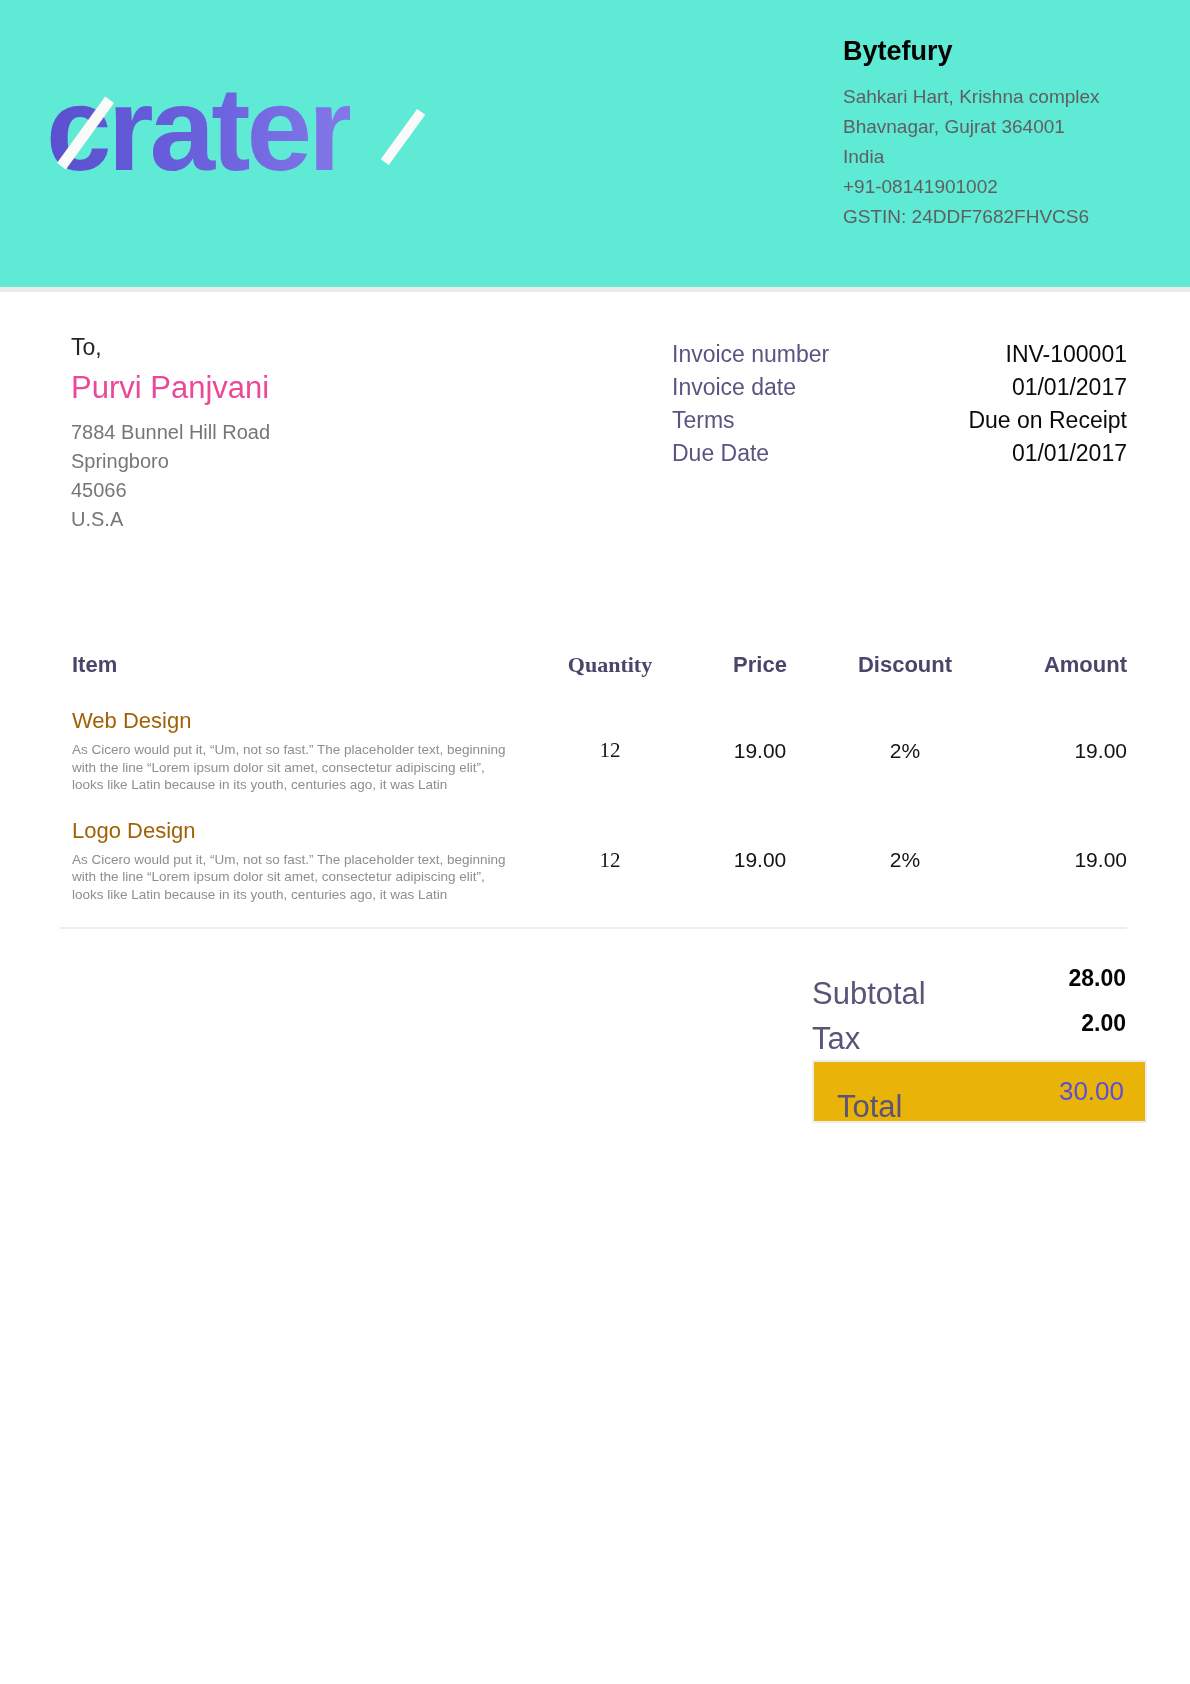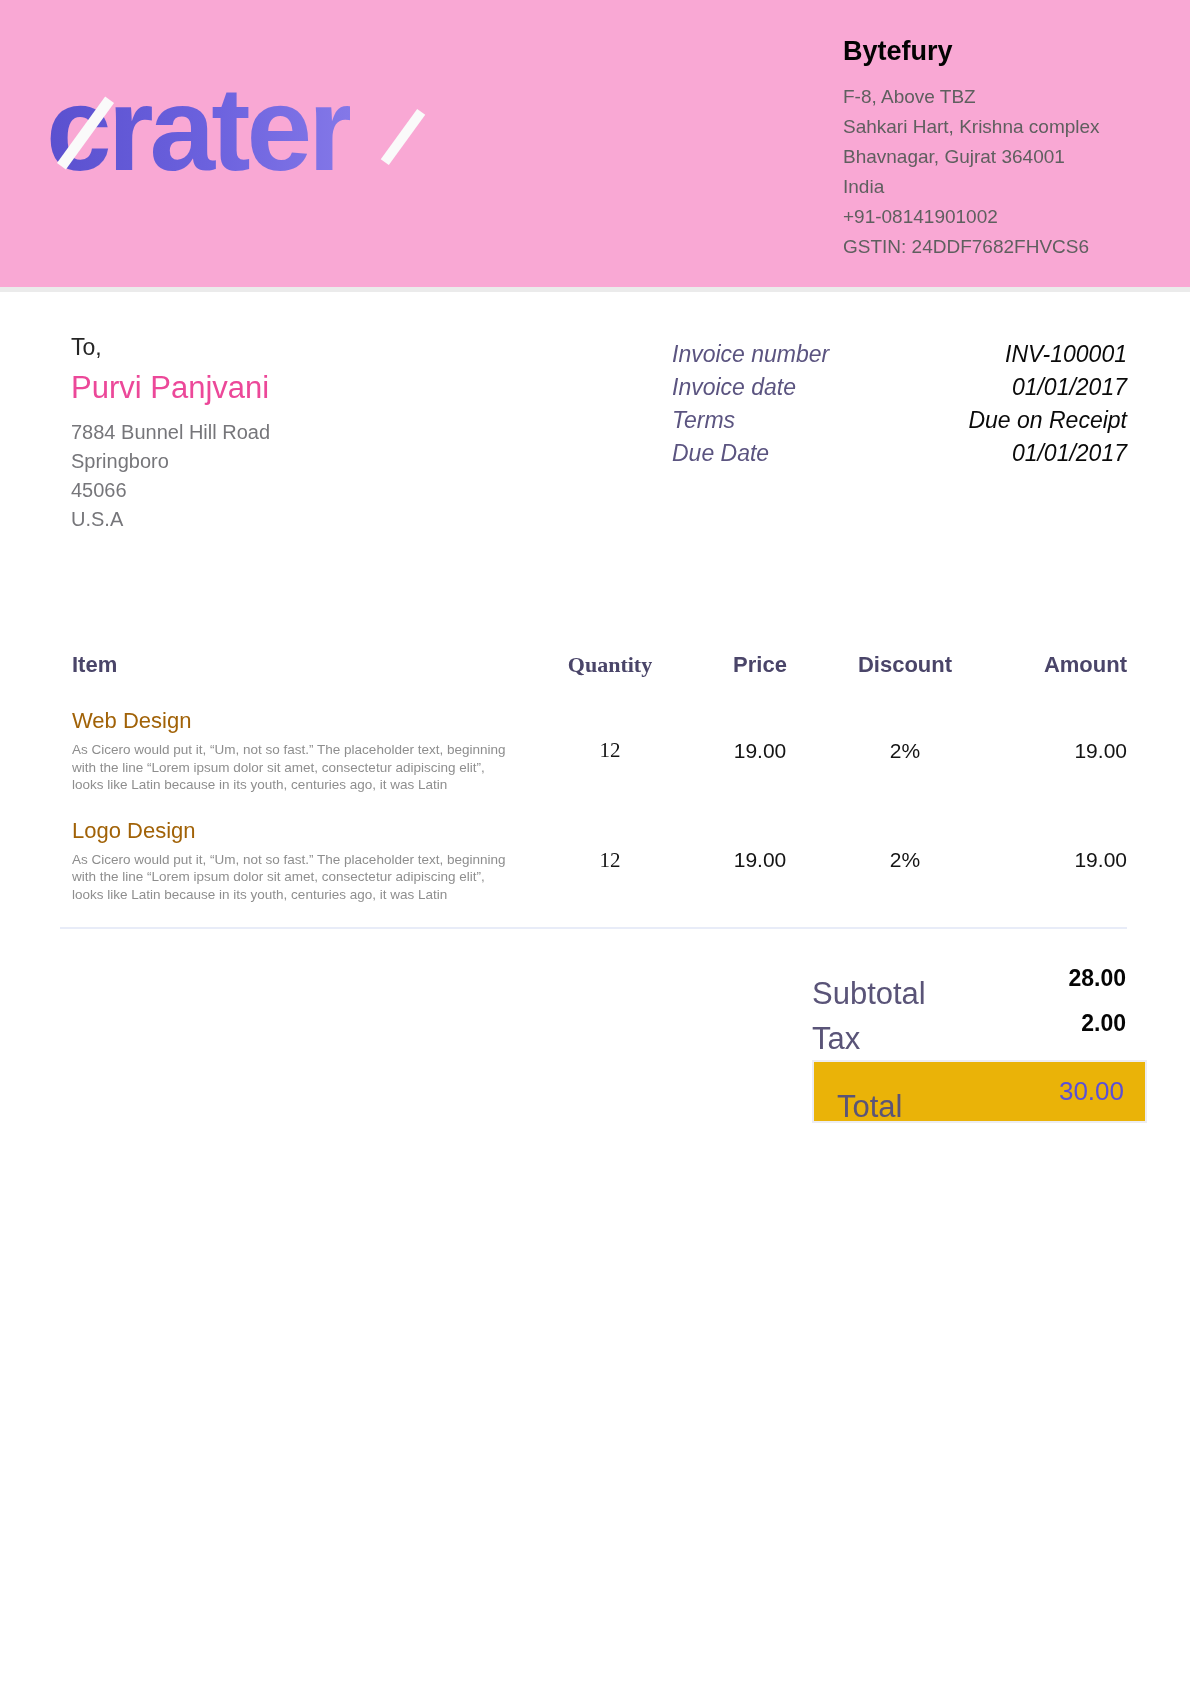--- a/index.html
+++ b/index.html
@@ -6,21 +6,21 @@
   html,body { background:#ffffff; }
   body {
     width:1190px; height:1684px; position:relative;
     font-family:"Liberation Sans", sans-serif;
     color:#111;
   }
 
   
   .header-band{
     position:absolute; left:0; top:0; width:1190px; height:292px;
-    background:#f9a8d4; border-bottom:5px solid #ebebeb;
+    background:#5eead4; border-bottom:5px solid #ebebeb;
   }
 
   
   .logo{
     position:absolute; left:46px; top:70px; height:124px;
     font-weight:bold; font-size:118px; line-height:118px; letter-spacing:-4px;
     background:linear-gradient(90deg,#5a50cf 0%,#6c62de 55%,#8478e8 100%);
     -webkit-background-clip:text; background-clip:text;
     -webkit-text-fill-color:transparent; color:#6358d6;
   }
@@ -34,21 +34,21 @@
   .company-address div{ font-size:19px; line-height:30px; color:#5f5f5f; }
 
   
   .recipient{ position:absolute; left:71px; top:334px; }
   .to-label{ font-size:23px; color:#252525; }
   .recipient-name{ font-size:31px; color:#ec4899; margin-top:9px; margin-bottom:12px; }
   .recipient-address div{ font-size:20px; line-height:29px; color:#76767a; }
 
   
   .meta{ position:absolute; left:672px; top:338px; width:455px; }
-  .meta-row{ display:flex; justify-content:space-between; align-items:baseline; line-height:33px;font-style:italic; }
+  .meta-row{ display:flex; justify-content:space-between; align-items:baseline; line-height:33px; }
   .meta-label{ font-size:23px; color:#5b5480; }
   .meta-value{ font-size:23px; color:#0a0a0a; }
 
   
   .items{ position:absolute; left:60px; top:650px; width:1067px; }
   .thead{ display:flex; line-height:30px; margin-bottom:28px; }
   .th{ font-size:22px; font-weight:bold; color:#4a4569; }
   .col-item{ width:470px; text-align:left; padding-left:12px; }
   .col-qty{ width:160px; text-align:center;font-family:Liberation Serif, serif; }
   .col-price{ width:140px; text-align:center; }
@@ -79,21 +79,20 @@
 <div class="header-band">
   <div class="logo">
     <span>crater</span>
     <div class="logo-slash slash-c"></div>
     <div class="logo-slash slash-r"></div>
   </div>
 
   <div class="company">
     <div class="company-name">Bytefury</div>
     <div class="company-address">
-      <div>F-8, Above TBZ</div>
       <div>Sahkari Hart, Krishna complex</div>
       <div>Bhavnagar, Gujrat 364001</div>
       <div>India</div>
       <div>+91-08141901002</div>
       <div>GSTIN: 24DDF7682FHVCS6</div>
     </div>
   </div>
 </div>
 
 <div class="recipient">

